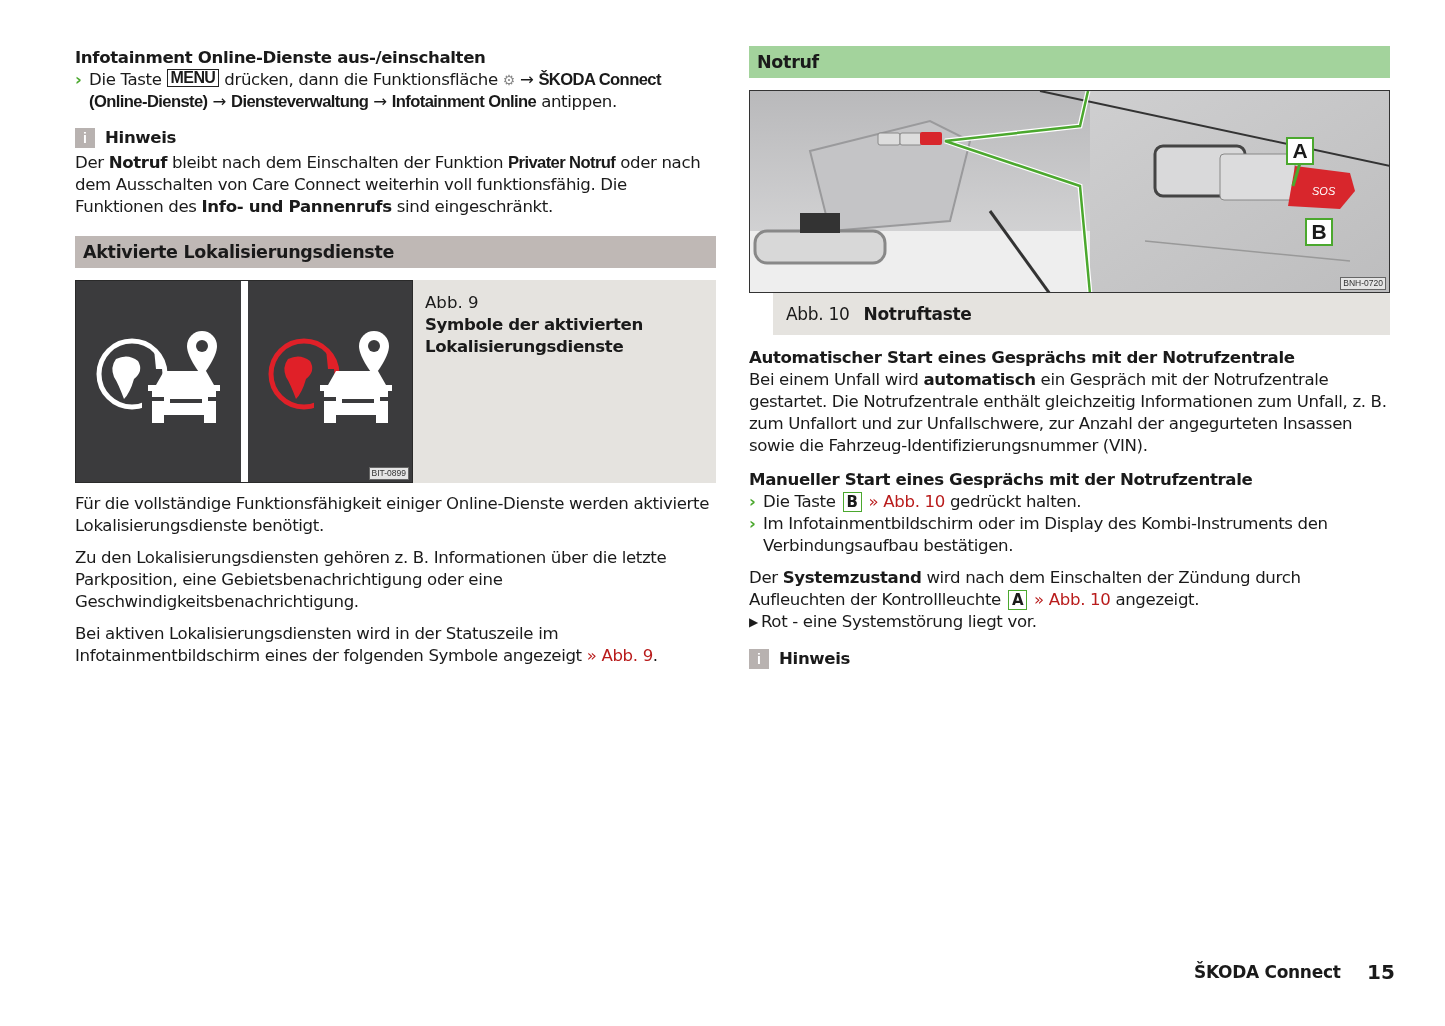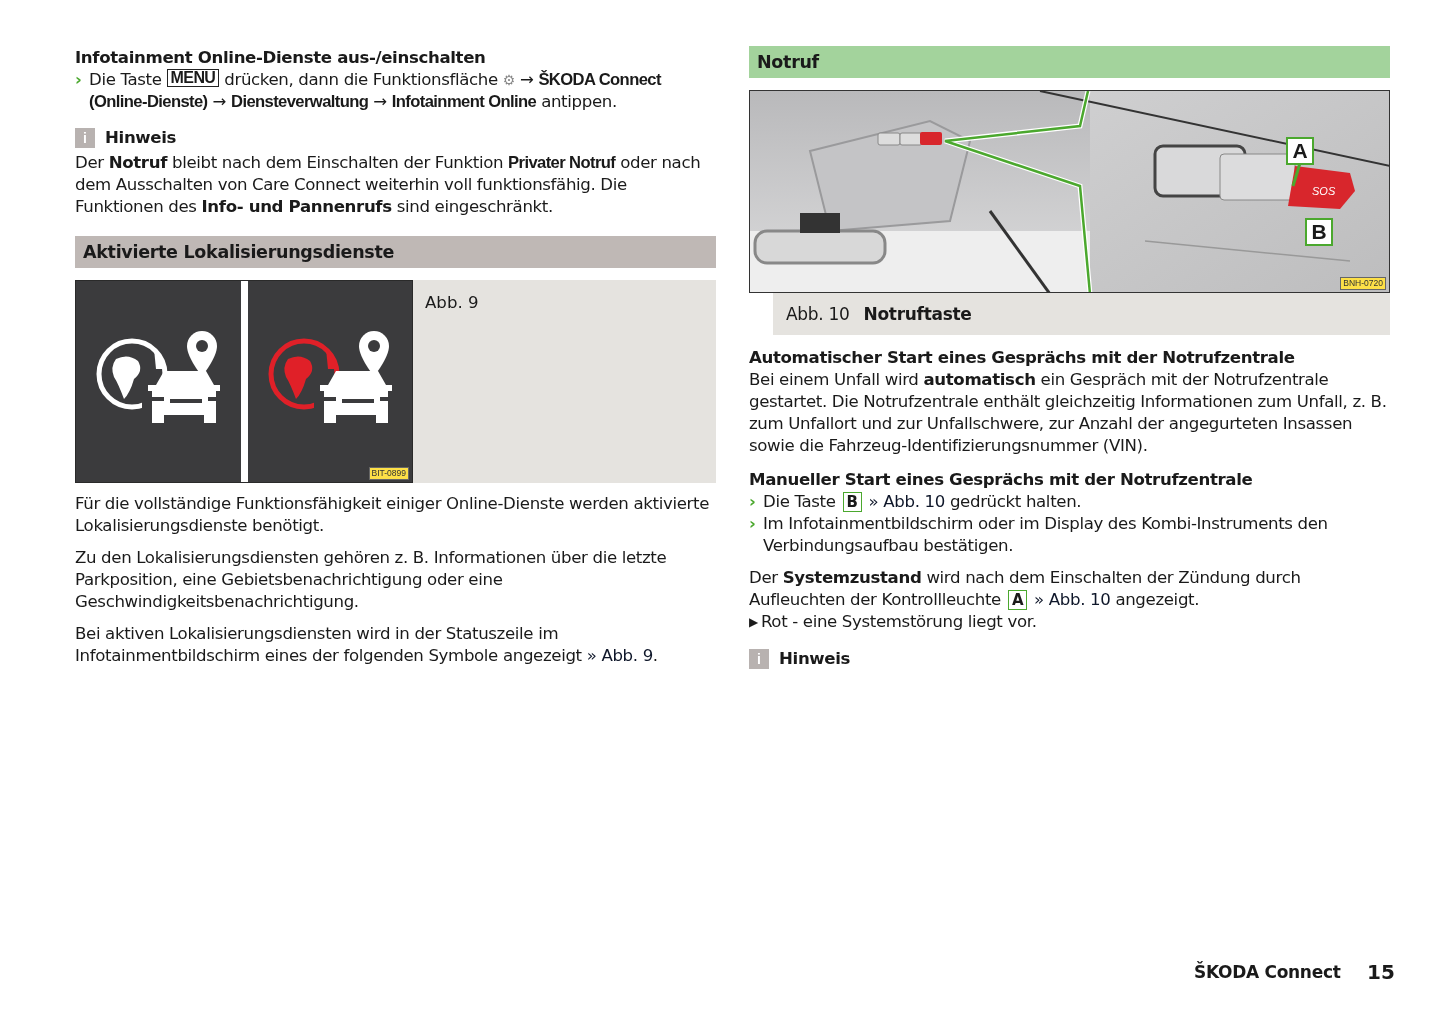--- a/index.html
+++ b/index.html
@@ -4,35 +4,35 @@
 <style>
   * { box-sizing: border-box; margin: 0; padding: 0; }
   html, body { width: 1445px; height: 1026px; background: #ffffff; overflow: hidden; }
   body { font-family: "DejaVu Sans", sans-serif; color: #1a1a1a; position: relative; }
   .col { position: absolute; top: 46px; width: 641px; }
   .col-left { left: 75px; }
   .col-right { left: 749px; }
   .p { font-size: 16.6px; line-height: 22px; letter-spacing: -0.35px; }
   .b { font-weight: bold; }
   .cond { font-family: "Liberation Sans", sans-serif; font-weight: bold; letter-spacing: -0.6px; }
-  .green { color: #0f172a; }
+  .green { color: #b91c1c; }
   .h-bold { font-weight: bold; font-size: 16.6px; line-height: 22px; letter-spacing: -0.35px; }
   .step { position: relative; padding-left: 14px; }
   .step .chev { position: absolute; left: 0; top: 0; color: #4ba82e; font-weight: bold; }
   .menu-key { display: inline-block; border: 1.5px solid #222; border-radius: 0; font-family: "Liberation Sans", sans-serif; font-size: 16px; font-weight: bold; padding: 0 3px; line-height: 16px; vertical-align: 2px; letter-spacing: -0.6px; }
   .gear { color: #888; font-size: 14px; }
   .note-head { display: flex; align-items: center; gap: 10px; margin-top: 13px; height: 24px; }
   .note-icon { width: 20px; height: 20px; background: #b8b2b0; color: #fff; font-weight: bold; font-size: 14px; display: flex; align-items: center; justify-content: center; font-family: "Liberation Sans", sans-serif; }
   .section-bar { height: 32px; display: flex; align-items: center; padding-left: 8px; font-weight: bold; font-size: 17.5px; letter-spacing: -0.3px; }
   .bar-gray { background: #bfb8b5; }
   .bar-green { background: #a3d39c; }
   .fig-row { display: flex; margin-top: 12px; height: 203px; }
   .fig9-img { width: 338px; height: 203px; background: #3b3b3d; position: relative; border: 1px solid #2a2a2a; }
   .fig9-divider { position: absolute; left: 165px; top: 0; width: 7px; height: 100%; background: #ffffff; }
-  .fig-tag { position: absolute; right: 3px; bottom: 2px; background: #fde047; color: #333; font-size: 8.5px; padding: 0 2px; border: 1px solid #666; font-family: "Liberation Sans", sans-serif; line-height: 11px; }
+  .fig-tag { position: absolute; right: 3px; bottom: 2px; background: #e5e5e5; color: #333; font-size: 8.5px; padding: 0 2px; border: 1px solid #666; font-family: "Liberation Sans", sans-serif; line-height: 11px; }
   .fig9-caption { flex: 1; background: #e5e3df; padding: 12px 12px; }
   .cap-num { font-size: 16.6px; line-height: 22px; }
   .cap-title { font-weight: bold; font-size: 16.6px; line-height: 22px; letter-spacing: -0.35px; }
   .sym { position: absolute; top: 48px; }
   .fig10-img { margin-top: 12px; width: 641px; height: 203px; position: relative; background: #c9c9ca; border: 1px solid #333; overflow: hidden; }
   .fig10-cap { background: #e5e3df; height: 42px; display: flex; align-items: center; padding-left: 13px; gap: 14px; font-size: 17px; letter-spacing: -0.3px; margin-left: 24px; }
   .box-letter { display: inline-block; border: 1.5px solid #4ba82e; font-weight: bold; padding: 0 3px; line-height: 18px; font-size: 15px; margin: 0 2px; }
   .tri { font-size: 12px; margin-right: 3px; vertical-align: 1px; }
   .footer { position: absolute; top: 962px; left: 1194px; font-weight: bold; font-size: 17px; letter-spacing: -0.3px; }
   .pagenum { position: absolute; top: 960px; left: 1367px; font-weight: bold; font-size: 20px; }
@@ -98,20 +98,21 @@
         <rect x="48" y="52" width="78" height="50" fill="#3b3b3d"></rect>
         <path d="M62 56 l8 -14 l42 0 l8 14 l6 0 l0 6 l-4 0 l0 20 l0 12 l-12 0 l0 -8 l-40 0 l0 8 l-12 0 l0 -12 l0 -20 l-4 0 l0 -6 z" fill="#fff"></path>
         <rect x="58" y="68" width="12" height="4" fill="#3b3b3d"></rect>
         <rect x="114" y="68" width="12" height="4" fill="#3b3b3d"></rect>
         <rect x="76" y="70" width="32" height="4" fill="#3b3b3d"></rect>
       </svg>
       <div class="fig-tag">BIT-0899</div>
     </div>
     <div class="fig9-caption">
       <div class="cap-num">Abb. 9</div>
+      <div class="cap-title">Symbole der aktivierten Lokalisierungsdienste</div>
     </div>
   </div>
 
   <div class="p" style="margin-top:10px;">Für die vollständige Funktionsfähigkeit einiger Online-Dienste werden aktivierte Lokalisierungsdienste benötigt.</div>
   <div class="p" style="margin-top:10px;">Zu den Lokalisierungsdiensten gehören z. B. Informationen über die letzte Parkposition, eine Gebietsbenachrichtigung oder eine Geschwindigkeitsbenachrichtigung.</div>
   <div class="p" style="margin-top:10px;">
     <span>Bei aktiven Lokalisierungsdiensten wird in der Statuszeile im Infotainmentbildschirm eines der folgenden Symbole angezeigt</span>
     <span class="green">» Abb. 9</span><span>.</span>
   </div>
 </div>

